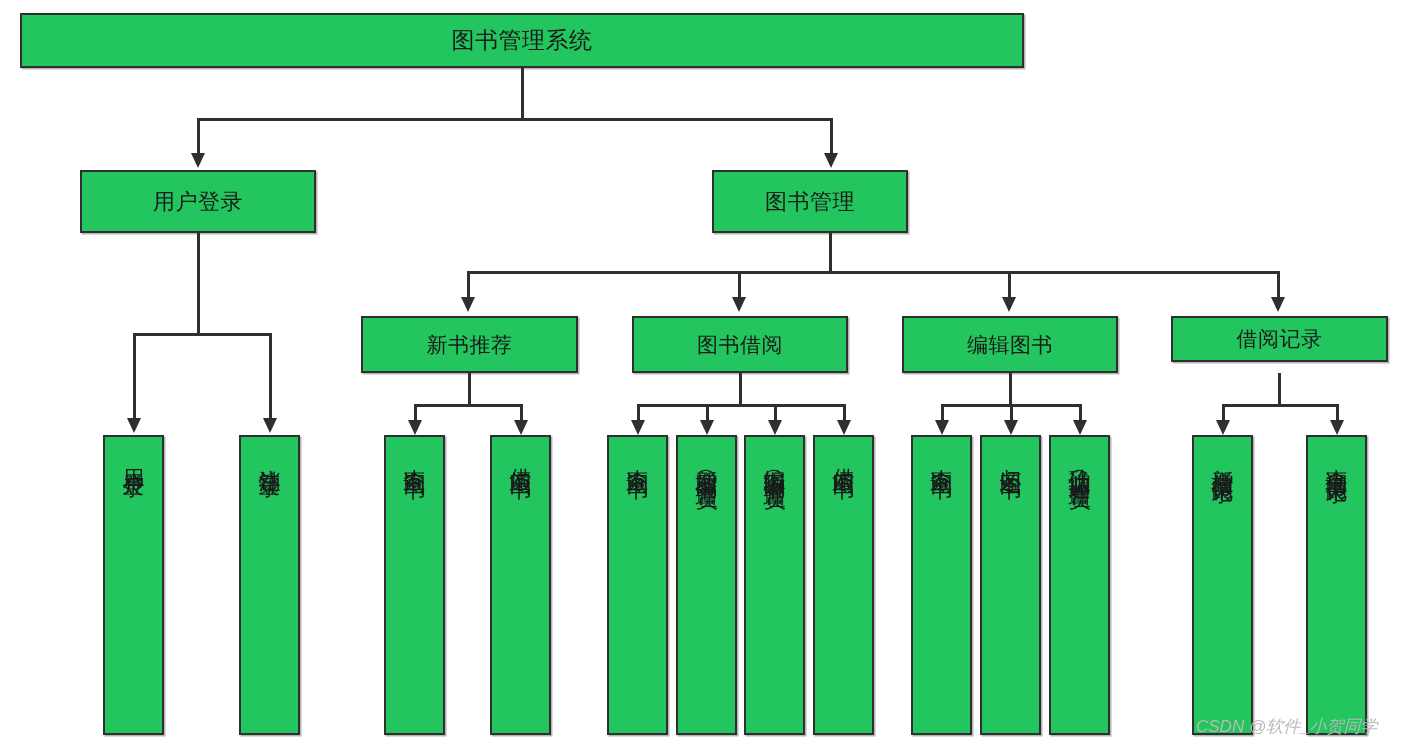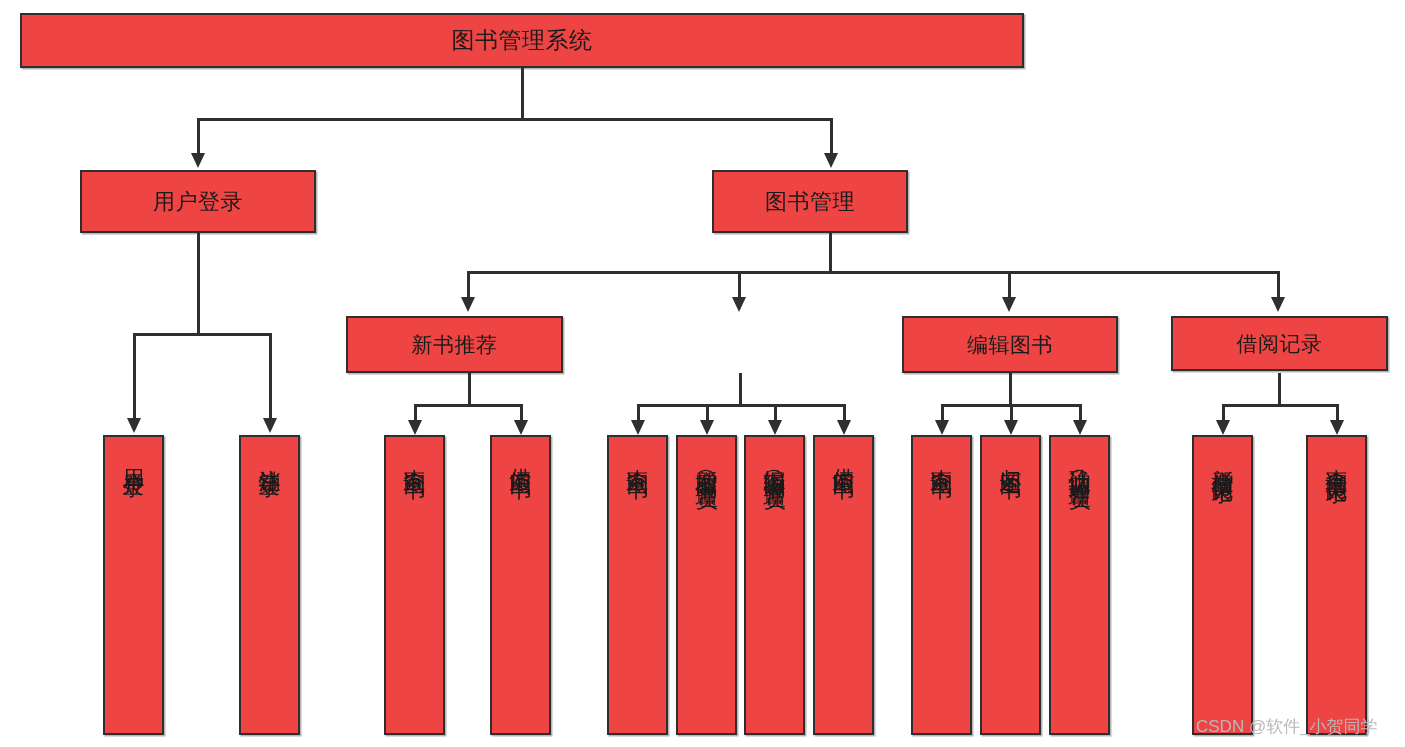--- a/index.html
+++ b/index.html
@@ -15,21 +15,21 @@
     width: 1405px;
     height: 747px;
     background: #ffffff;
     overflow: hidden;
   }
 
   
   .node {
     position: absolute;
     box-sizing: border-box;
-    background: #ef4444;
+    background: #22c55e;
     border: 2.5px solid #2f2f2f;
     display: flex;
     align-items: center;
     justify-content: center;
     color: #1a1a1a;
     box-shadow: 1.5px 1.5px 0 rgba(120,120,120,0.55);
   }
   .node .label {
     display: block;
     text-align: center;
@@ -117,27 +117,30 @@
   <div class="hline" style="left:467px; top:271px; width:812px;"></div>
   <div class="vline" style="left:467px; top:271px; height:28px;"></div>
   <div class="arrow" style="left:461px; top:297px;"></div>
   <div class="vline" style="left:738px; top:271px; height:28px;"></div>
   <div class="arrow" style="left:732px; top:297px;"></div>
   <div class="vline" style="left:1008px; top:271px; height:28px;"></div>
   <div class="arrow" style="left:1002px; top:297px;"></div>
   <div class="vline" style="left:1277px; top:271px; height:28px;"></div>
   <div class="arrow" style="left:1271px; top:297px;"></div>
 
-  <div class="node l3" style="left:346px; top:316px; width:217px; height:57px;">
+  <div class="node l3" style="left:361px; top:316px; width:217px; height:57px;">
     <span class="label">新书推荐</span>
+  </div>
+  <div class="node l3" style="left:632px; top:316px; width:216px; height:57px;">
+    <span class="label">图书借阅</span>
   </div>
   <div class="node l3" style="left:902px; top:316px; width:216px; height:57px;">
     <span class="label">编辑图书</span>
   </div>
-  <div class="node l3" style="left:1171px; top:316px; width:217px; height:55px;">
+  <div class="node l3" style="left:1171px; top:316px; width:217px; height:46px;">
     <span class="label">借阅记录</span>
   </div>
 
   <div class="vline" style="left:468px; top:373px; height:33px;"></div>
   <div class="hline" style="left:414px; top:404px; width:108px;"></div>
   <div class="vline" style="left:414px; top:404px; height:18px;"></div>
   <div class="arrow" style="left:408px; top:420px;"></div>
   <div class="vline" style="left:520px; top:404px; height:18px;"></div>
   <div class="arrow" style="left:514px; top:420px;"></div>
 
@@ -205,15 +208,15 @@
     <span class="label">确认归还（管理员）</span>
   </div>
 
   <div class="node leaf" style="left:1192px; top:435px; width:61px; height:300px;">
     <span class="label">新增借阅记录</span>
   </div>
   <div class="node leaf" style="left:1306px; top:435px; width:61px; height:300px;">
     <span class="label">查询借阅记录</span>
   </div>
 
-  <div class="watermark" style="left:1196px; top:715px;">CSDN @软件_小贺同学</div>
+  <div class="watermark" style="left:1196px; top:715px;font-style:italic;">CSDN @软件_小贺同学</div>
 
 </div>
 
 </body></html>

